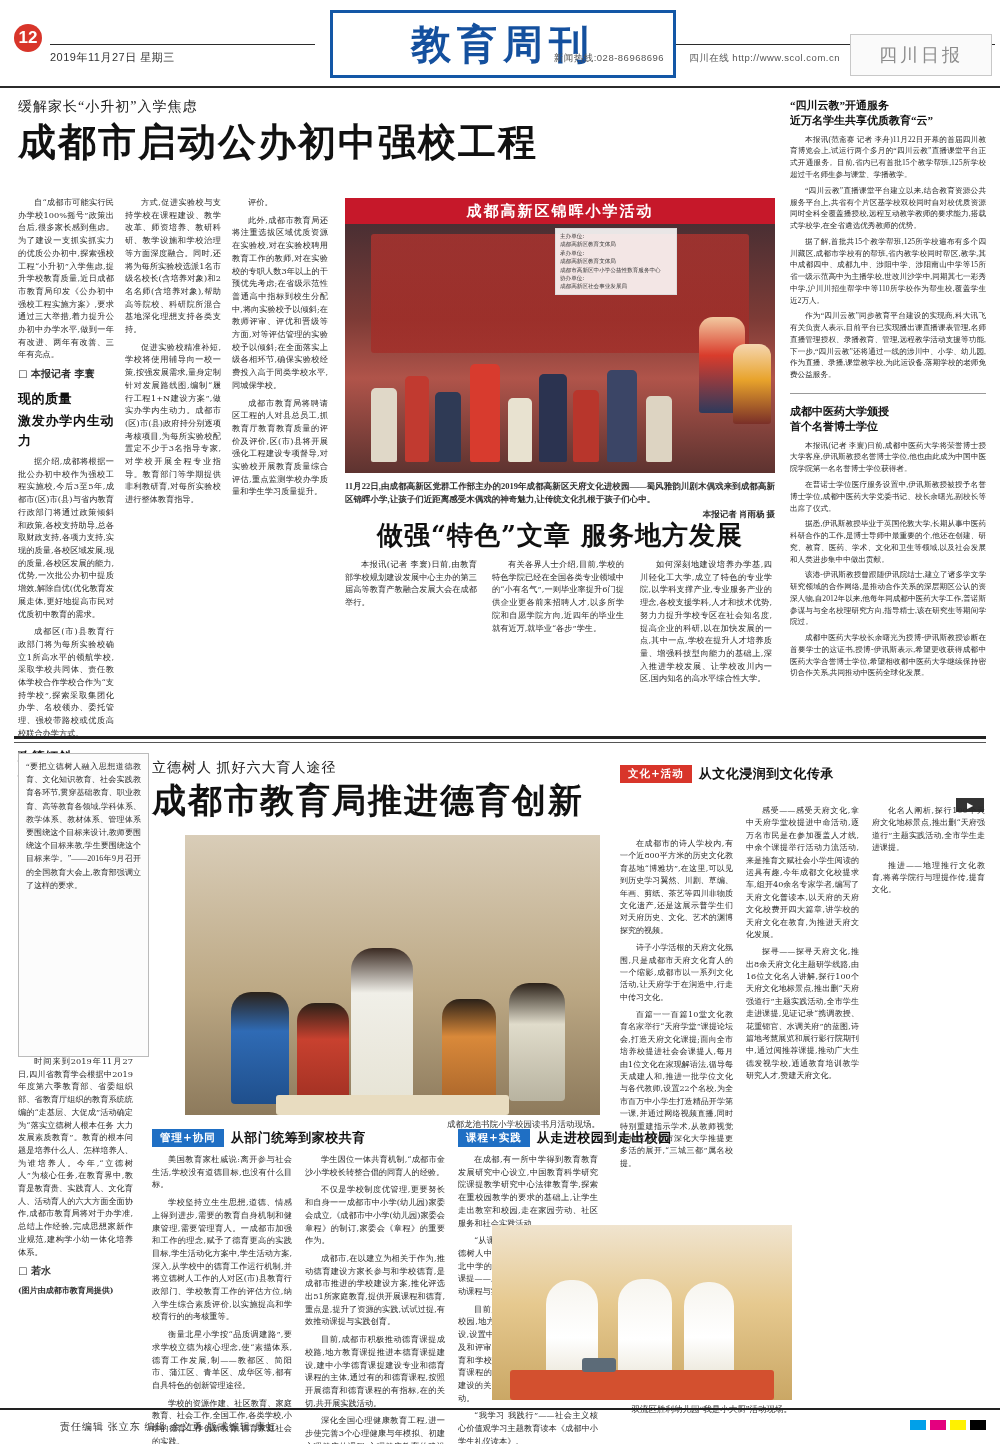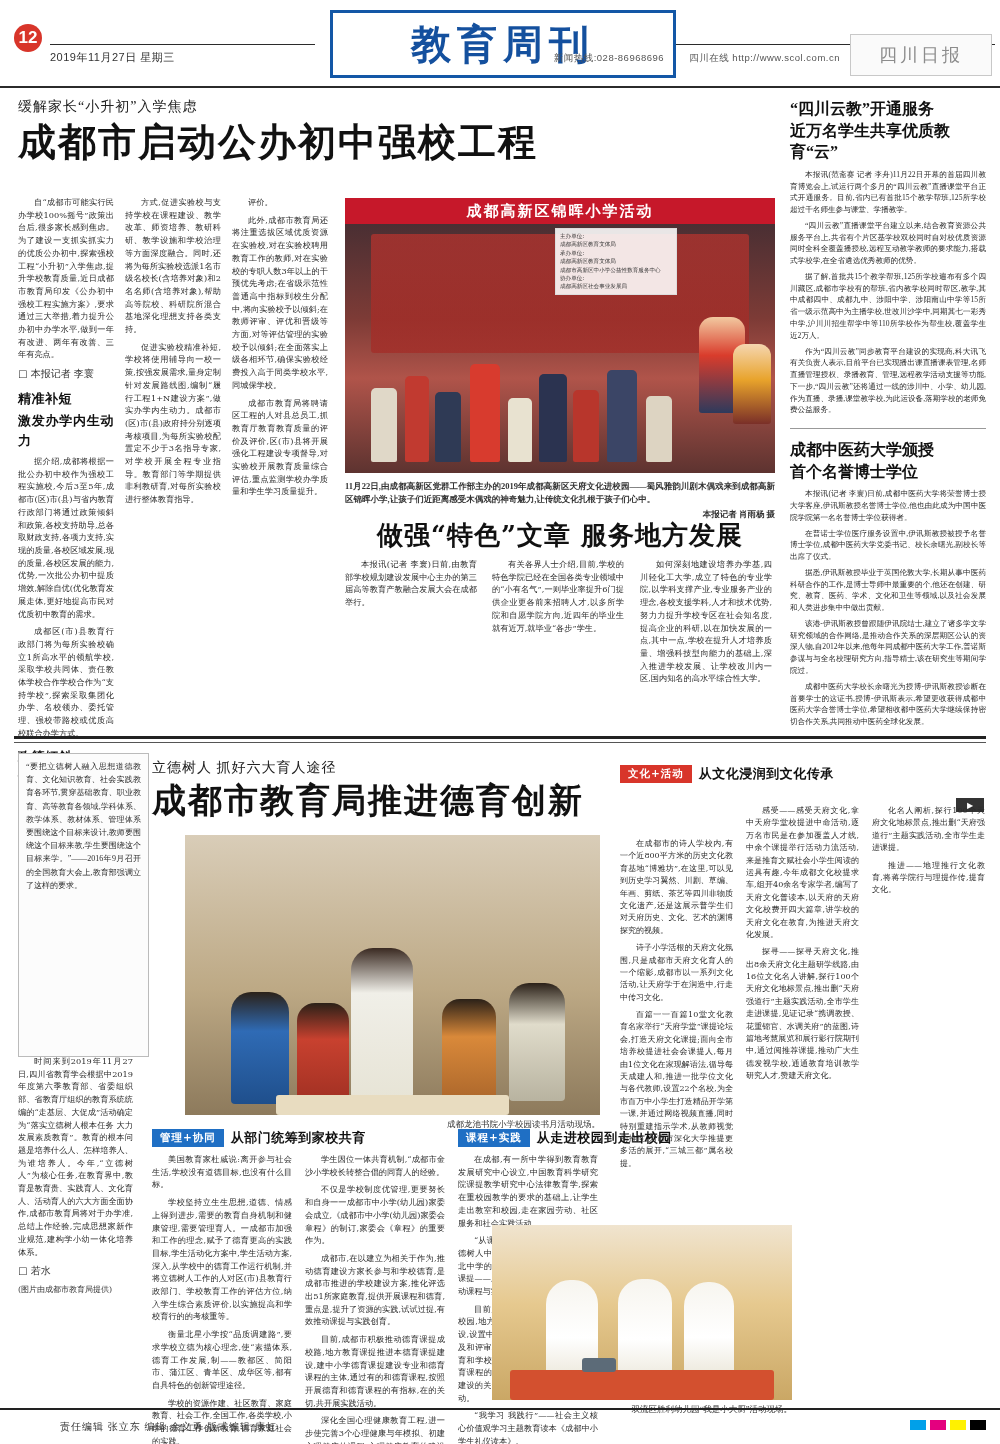--- a/index.html
+++ b/index.html
@@ -64,21 +64,21 @@
   
   .kicker{font-size:14px;color:#222;letter-spacing:1px;margin-bottom:4px;}
   .headline-main{
     font-size:38px;font-weight:bold;letter-spacing:2px;color:#111;
     font-family:"DejaVu Serif",serif;line-height:1.15;
   }
   .headline-sub{
     font-size:26px;font-weight:bold;letter-spacing:1px;color:#111;
     font-family:"DejaVu Serif",serif;
   }
-  .byline{font-size:10px;color:#333;margin:5px 0;}
+  .byline{font-size:10px;color:#333;margin:5px 0;font-weight:bold;}
   .body-col{
     font-size:8.2px;line-height:1.55;color:#2b2b2b;text-align:justify;
     font-family:"DejaVu Serif",serif;
   }
   .body-col p{margin:0 0 5px 0;text-indent:16px;}
   .subhead{
     font-size:13px;font-weight:bold;color:#111;margin:7px 0 4px 0;
     font-family:"DejaVu Serif",serif;letter-spacing:.5px;
   }
   .caption{font-size:8.5px;color:#333;line-height:1.5;text-align:justify;}
@@ -115,21 +115,21 @@
   .stage:before{
     content:"";position:absolute;left:6%;top:4%;width:88%;height:48%;
     background:linear-gradient(180deg,#d9342c 0%,#a7211d 100%);
     opacity:.55;border-radius:3px;
   }
   .fig{position:absolute;bottom:4%;border-radius:5px 5px 2px 2px;}
   .photo-cap1{position:absolute;left:345px;top:392px;width:430px;font-weight:bold;}
 
   .s1r{position:absolute;left:790px;top:10px;width:196px;}
   .s1r hr{border:0;border-top:1px solid #999;margin:12px 0 10px 0;}
-  .s1r .r-title{font-size:16px;font-weight:bold;line-height:1.35;color:#111;}
+  .s1r .r-title{font-size:11px;font-weight:bold;line-height:1.35;color:#111;}
   .s1r .r-body{font-size:7.6px;line-height:1.55;text-align:justify;color:#2b2b2b;}
   .s1r .r-body p{margin:0 0 4px 0;text-indent:15px;}
 
   .s1-sub-head{position:absolute;left:345px;top:430px;width:430px;text-align:center;}
   .s1-sub-col{position:absolute;top:470px;width:132px;}
   .s1-sc1{left:345px;}
   .s1-sc2{left:492px;}
   .s1-sc3{left:640px;}
 
   .divider{position:absolute;left:14px;width:972px;height:3px;background:#222;}
@@ -208,21 +208,21 @@
   <div class="sec1">
 
     <div class="s1-head">
       <div class="kicker">缓解家长“小升初”入学焦虑</div>
       <div class="headline-main">成都市启动公办初中强校工程</div>
     </div>
 
     <div class="s1-col s1-c1 body-col">
       <p>自“成都市可能实行民办学校100%摇号”政策出台后,很多家长感到焦虑。为了建设一支抓实抓实力的优质公办初中,探索强校工程“小升初”入学焦虑,提升学校教育质量,近日成都市教育局印发《公办初中强校工程实施方案》,要求通过三大举措,着力提升公办初中办学水平,做到一年有改进、两年有改善、三年有亮点。</p>
       <div class="byline">□ 本报记者 李寰</div>
-      <div class="subhead">精准补短</div>
+      <div class="subhead">现的质量</div>
       <div class="subhead" style="margin-top:-2px">激发办学内生动力</div>
       <p>据介绍,成都将根据一批公办初中校作为强校工程实施校,今后3至5年,成都市(区)市(县)与省内教育行政部门将通过政策倾斜和政策,各校支持助导,总各取财政支持,各项力支持,实现的质量,各校区域发展,现的质量,各校区发展的能力,优势,一次批公办初中提质增效,解除自优(优化教育发展走体,更好地提高市民对优质初中教育的需求。</p>
       <p>成都区(市)县教育行政部门将为每所实验校确立1所高水平的领航学校,采取学校共同体、责任教体学校合作学校合作为“支持学校”,探索采取集团化办学、名校领办、委托管理、强校带路校或优质高校联合办学方式。</p>
       <div class="subhead">政策倾斜</div>
       <div class="subhead" style="margin-top:-2px;font-size:11px">评优晋级经费保障等优先考虑</div>
     </div>
 
     <div class="s1-col s1-c2 body-col">
       <p>方式,促进实验校与支持学校在课程建设、教学改革、师资培养、教研科研、教学设施和学校治理等方面深度融合。同时,还将为每所实验校选派1名市级名校长(含培养对象)和2名名师(含培养对象),帮助高等院校、科研院所混合基地深化理想支持各类支持。</p>
       <p>促进实验校精准补短,学校将使用辅导向一校一策,按强发展需求,量身定制针对发展路线图,编制“履行工程1+N建设方案”,做实办学内生动力。成都市(区)市(县)政府持分别逐项考核项目,为每所实验校配置定不少于3名指导专家,对学校开展全程专业指导。教育部门等学期提供非利教研育,对每所实验校进行整体教育指导。</p>

